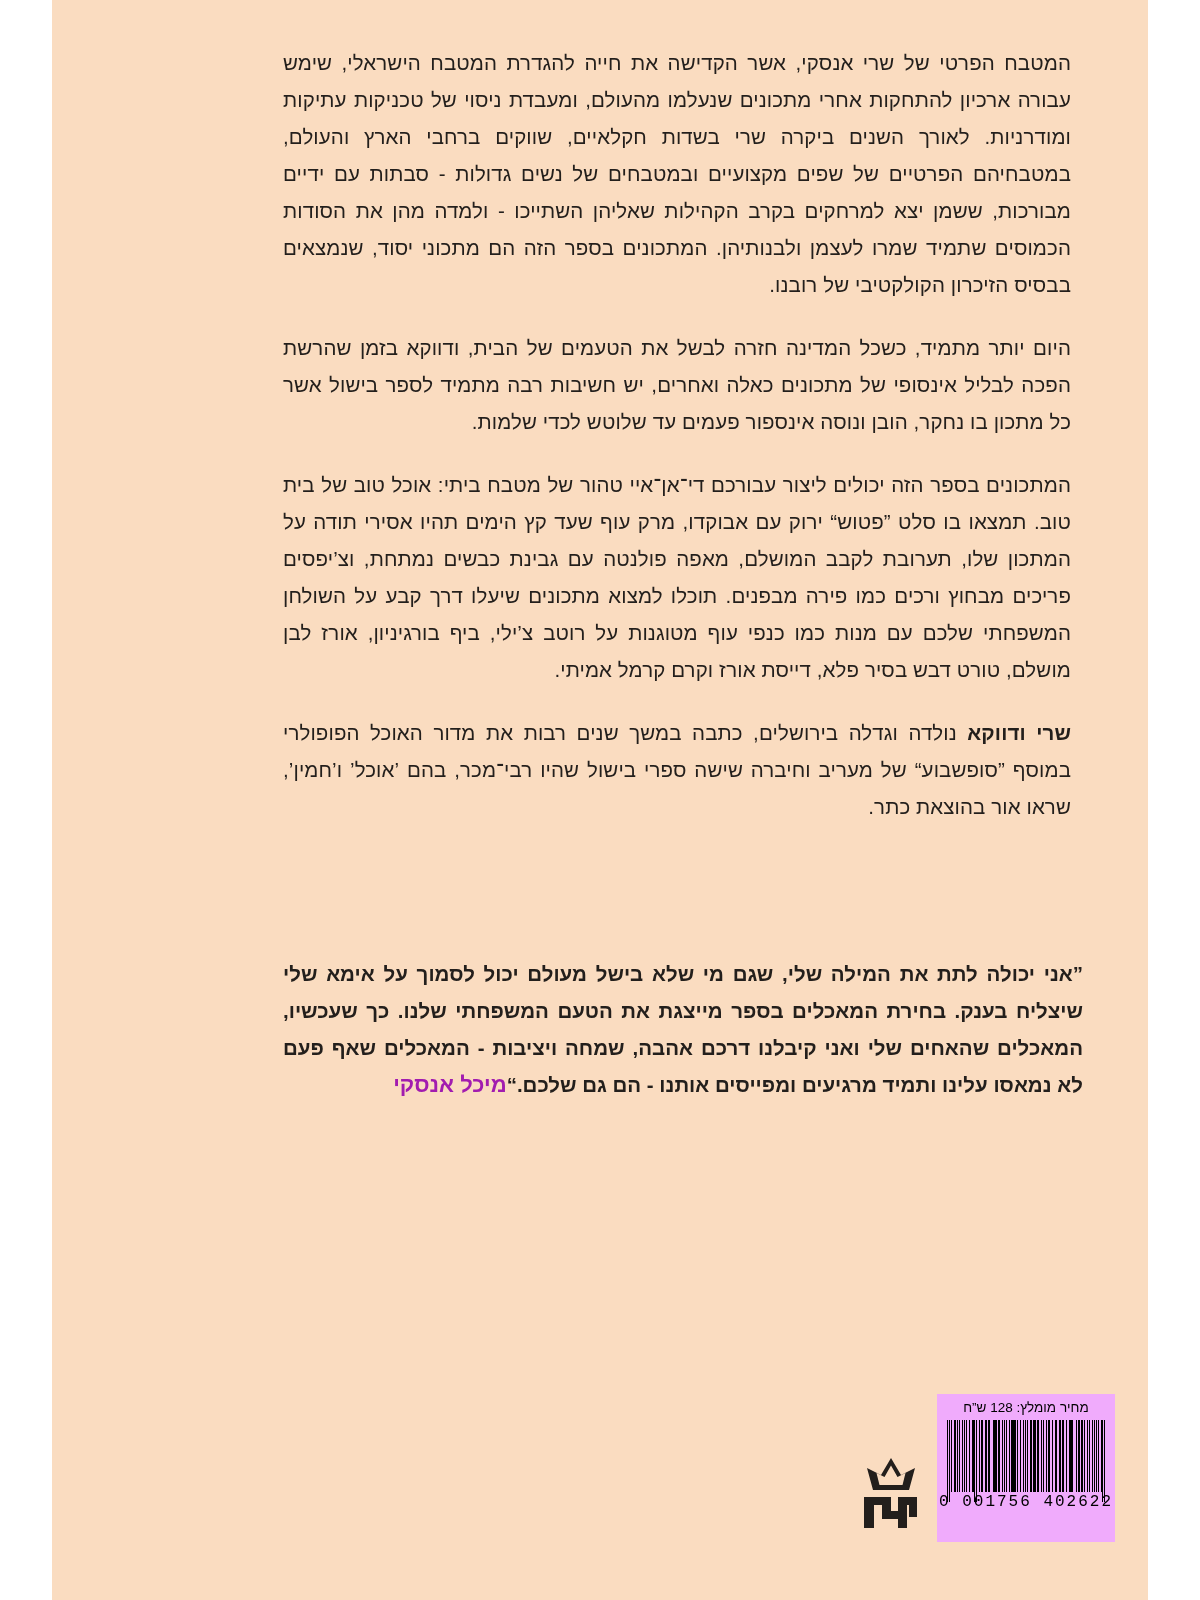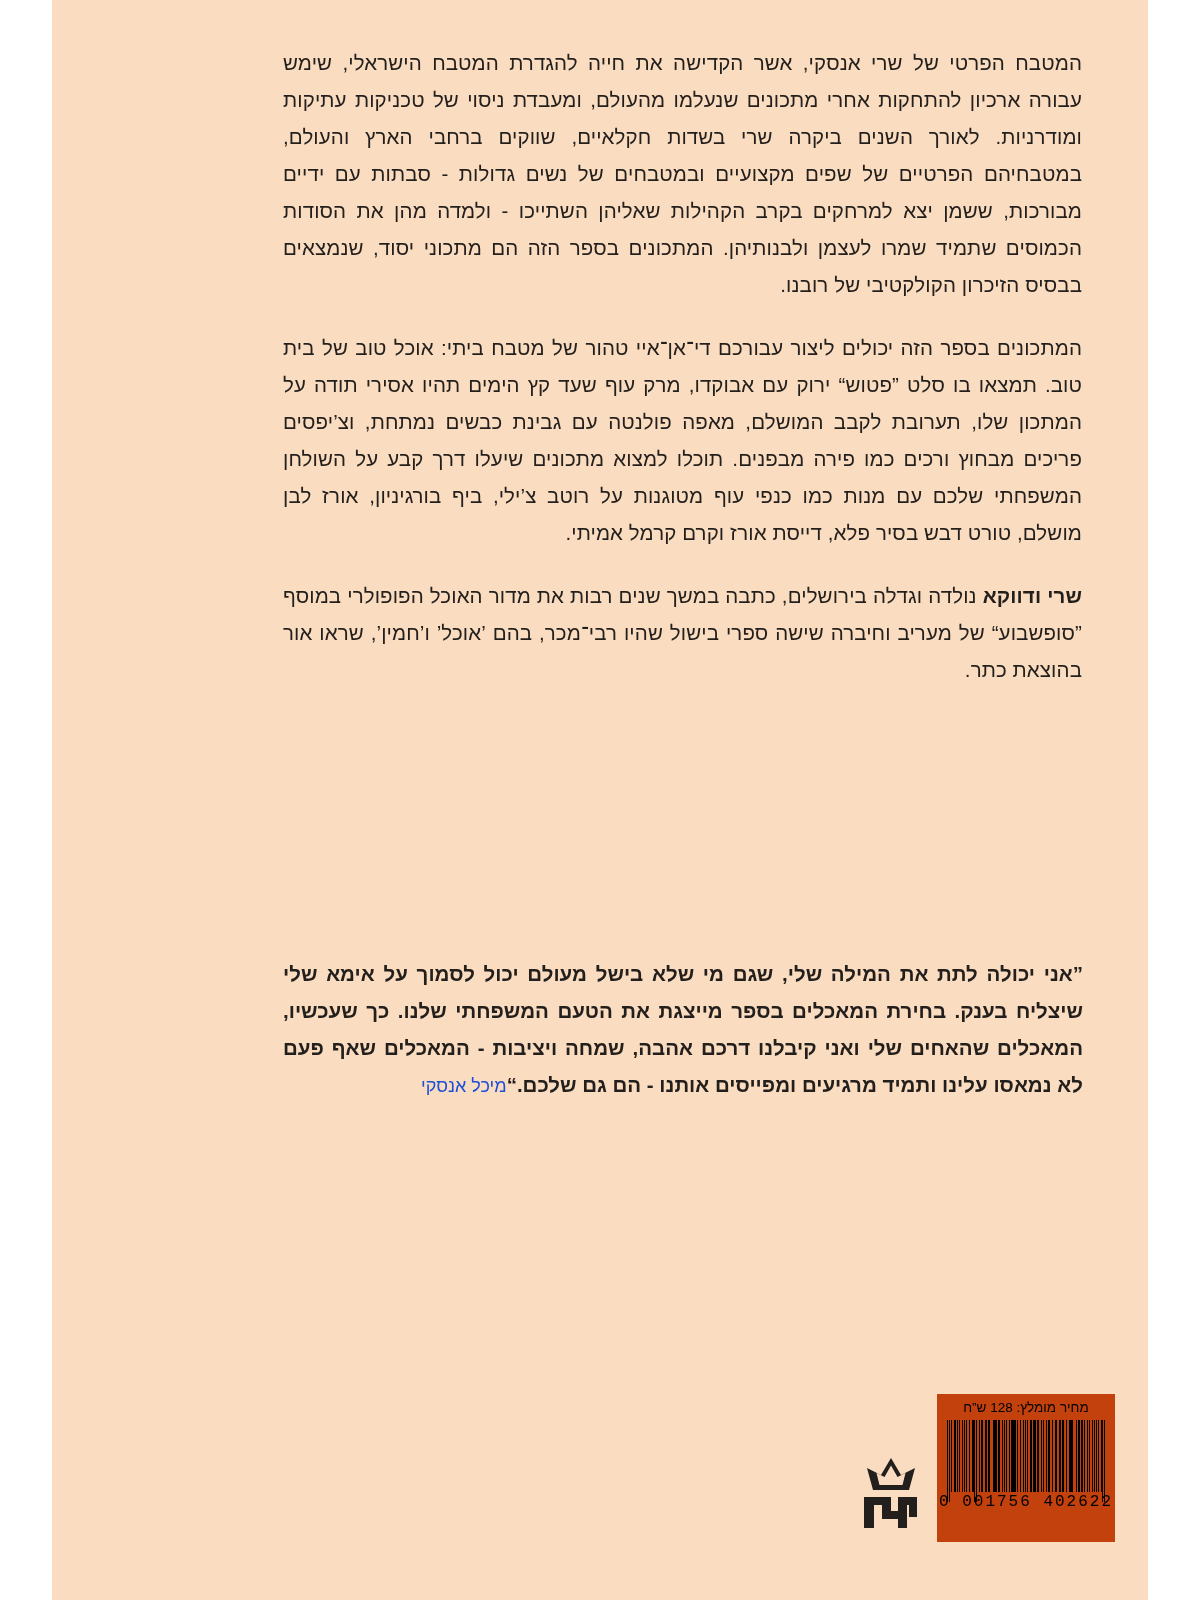--- a/index.html
+++ b/index.html
@@ -35,21 +35,21 @@
     width: 800px;         
     direction: rtl;
     text-align: justify;
     text-align-last: right;
   }
 
   .para {
     font-size: 20.5px;
     line-height: 37px;
     color: #231f1c;
-    margin: 0 1px 26px 0;
+    margin: 0 12px 26px 0;
     letter-spacing: 0.1px;
   }
   .para:last-child { margin-bottom: 0; }
 
   .bios { margin-bottom: 0; }
   .bio-line { margin: 0; }
 
   .name {
     font-weight: bold;
   }
@@ -62,43 +62,43 @@
     width: 800px;
     direction: rtl;
     text-align: justify;
     text-align-last: right;
     font-size: 20.5px;
     line-height: 37px;
     font-weight: bold;
     color: #231f1c;
   }
   #pull-quote .attribution {
-    font-weight: normal;
-    font-size: 18px;
-    color: #1d4ed8;
+    font-weight: bold;
+    font-size: 22px;
+    color: #a21caf;
   }
 
   
   #publisher-logo {
     position: absolute;
     left: 805px;          
     top: 1456px;
     width: 68px;
     height: 78px;
   }
   #publisher-logo svg { display: block; }
 
   
   #barcode-block {
     position: absolute;
     left: 885px;
     top: 1394px;
     width: 178px;
     height: 148px;
-    background: #c2410c;
+    background: #f0abfc;
     box-sizing: border-box;
     padding: 6px 8px 4px 8px;
     display: flex;
     flex-direction: column;
     align-items: center;
   }
   #price-label {
     direction: rtl;
     font-size: 13.5px;
     color: #000;
@@ -134,20 +134,21 @@
   }
 </style>
 </head>
 <body>
 
 <div id="cover-panel">
 
   <div id="text-column">
 
     <p class="para">המטבח הפרטי של שרי אנסקי, אשר הקדישה את חייה להגדרת המטבח הישראלי, שימש עבורה ארכיון להתחקות אחרי מתכונים שנעלמו מהעולם, ומעבדת ניסוי של טכניקות עתיקות ומודרניות. לאורך השנים ביקרה שרי בשדות חקלאיים, שווקים ברחבי הארץ והעולם, במטבחיהם הפרטיים של שפים מקצועיים ובמטבחים של נשים גדולות - סבתות עם ידיים מבורכות, ששמן יצא למרחקים בקרב הקהילות שאליהן השתייכו - ולמדה מהן את הסודות הכמוסים שתמיד שמרו לעצמן ולבנותיהן. המתכונים בספר הזה הם מתכוני יסוד, שנמצאים בבסיס הזיכרון הקולקטיבי של רובנו.</p>
+    <p class="para">היום יותר מתמיד, כשכל המדינה חזרה לבשל את הטעמים של הבית, ודווקא בזמן שהרשת הפכה לבליל אינסופי של מתכונים כאלה ואחרים, יש חשיבות רבה מתמיד לספר בישול אשר כל מתכון בו נחקר, הובן ונוסה אינספור פעמים עד שלוטש לכדי שלמות.</p>
     <p class="para">המתכונים בספר הזה יכולים ליצור עבורכם די־אן־איי טהור של מטבח ביתי: אוכל טוב של בית טוב. תמצאו בו סלט ”פטוש“ ירוק עם אבוקדו, מרק עוף שעד קץ הימים תהיו אסירי תודה על המתכון שלו, תערובת לקבב המושלם, מאפה פולנטה עם גבינת כבשים נמתחת, וצ’יפסים פריכים מבחוץ ורכים כמו פירה מבפנים. תוכלו למצוא מתכונים שיעלו דרך קבע על השולחן המשפחתי שלכם עם מנות כמו כנפי עוף מטוגנות על רוטב צ’ילי, ביף בורגיניון, אורז לבן מושלם, טורט דבש בסיר פלא, דייסת אורז וקרם קרמל אמיתי.</p>
 
     <div class="para bios">
       <p class="bio-line"><span class="name">שרי ודווקא</span><span> נולדה וגדלה בירושלים, כתבה במשך שנים רבות את מדור האוכל הפופולרי במוסף ”סופשבוע“ של מעריב וחיברה שישה ספרי בישול שהיו רבי־מכר, בהם ’אוכל’ ו’חמין’, שראו אור בהוצאת כתר.</span></p>
     </div>
 
   </div>
 
   <div id="pull-quote">
     <span>”אני יכולה לתת את המילה שלי, שגם מי שלא בישל מעולם יכול לסמוך על אימא שלי שיצליח בענק. בחירת המאכלים בספר מייצגת את הטעם המשפחתי שלנו. כך שעכשיו, המאכלים שהאחים שלי ואני קיבלנו דרכם אהבה, שמחה ויציבות - המאכלים שאף פעם לא נמאסו עלינו ותמיד מרגיעים ומפייסים אותנו - הם גם שלכם.“</span><span class="attribution">מיכל אנסקי</span>

